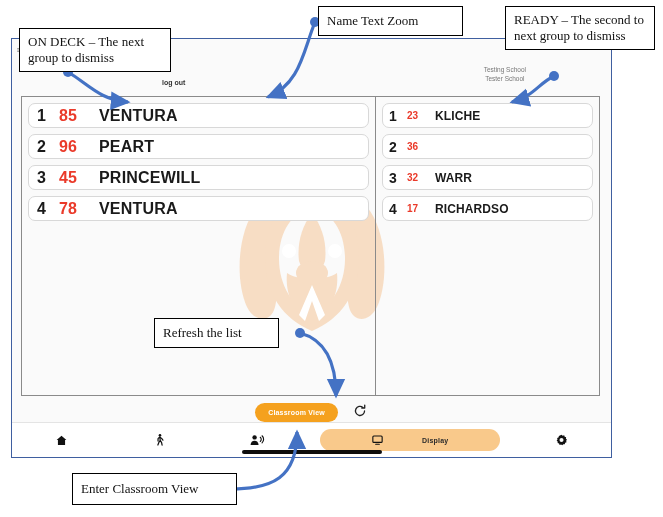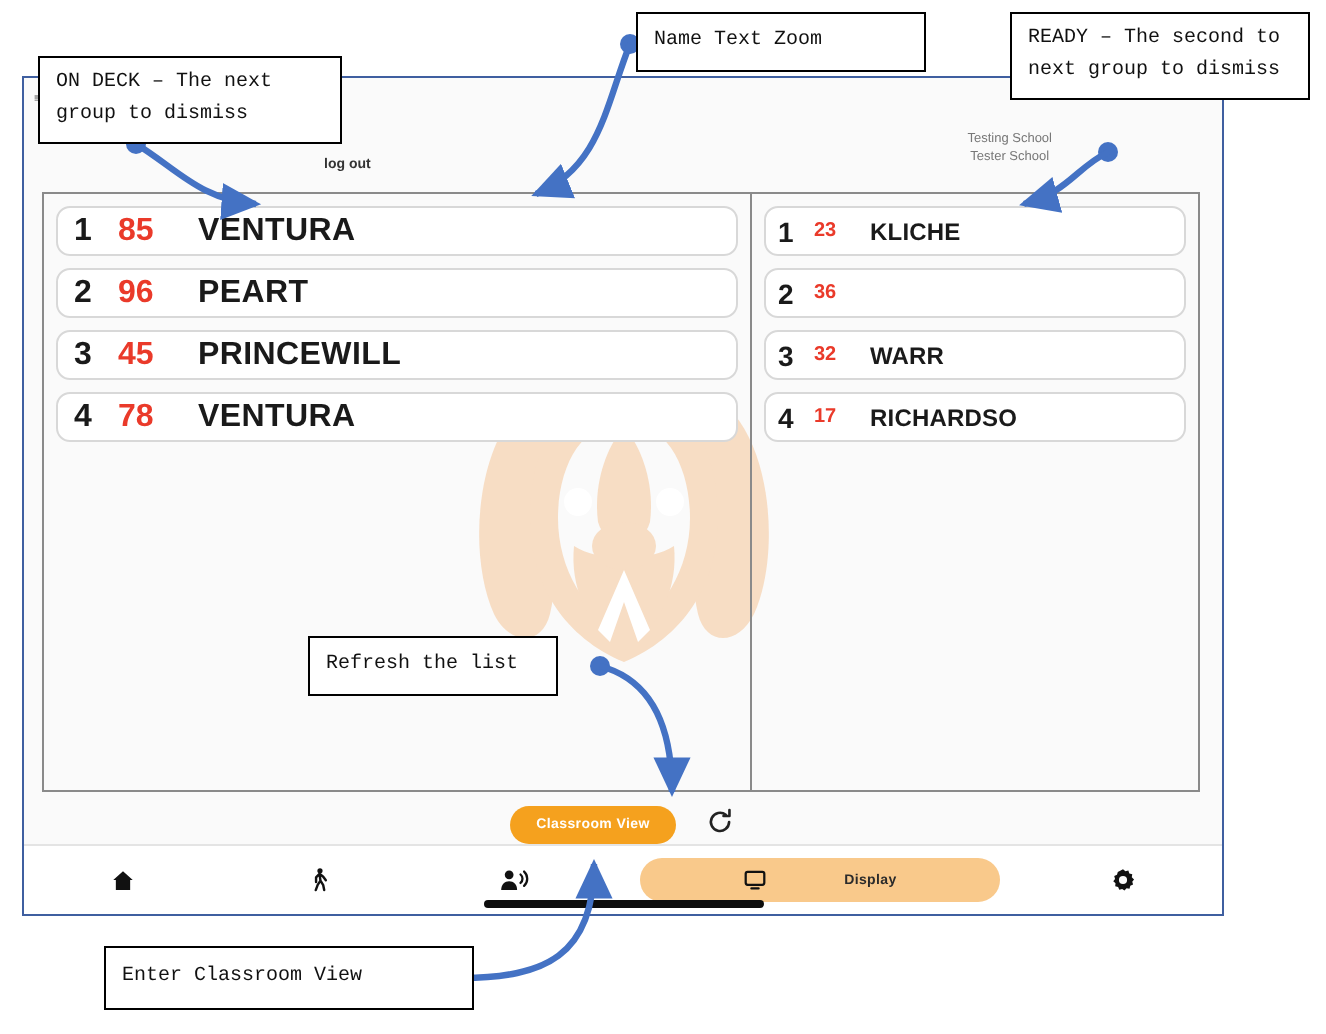--- a/index.html
+++ b/index.html
@@ -215,32 +215,32 @@
     border-radius:2px;
     z-index:5;
   }
 
   
   .callout{
     position:absolute;
     background:#ffffff;
     border:1.3px solid #000000;
     color:#111111;
-    font-size:10px;
+    font-size:13px;
     line-height:16px;
     padding:5px 8px;
     box-sizing:border-box;
     z-index:20;
-    font-family:Liberation Mono, monospace;
+    font-family:Liberation Serif, serif;
   }
   #callout-ondeck{ left:19px; top:28px; width:152px; }
   #callout-nametextzoom{ left:318px; top:6px; width:145px; height:30px; display:flex;align-items:center;}
   #callout-ready{ left:505px; top:6px; width:150px; }
   #callout-refresh{ left:154px; top:318px; width:125px; height:30px; display:flex;align-items:center;}
-  #callout-enter{ left:52px; top:473px; width:185px; height:32px; display:flex;align-items:center;}
+  #callout-enter{ left:72px; top:473px; width:165px; height:32px; display:flex;align-items:center;}
 
   #annotations{
     position:absolute;left:0;top:0;
     width:663px;height:517px;
     pointer-events:none;
     z-index:15;
   }
 </style>
 </head>
 <body>

